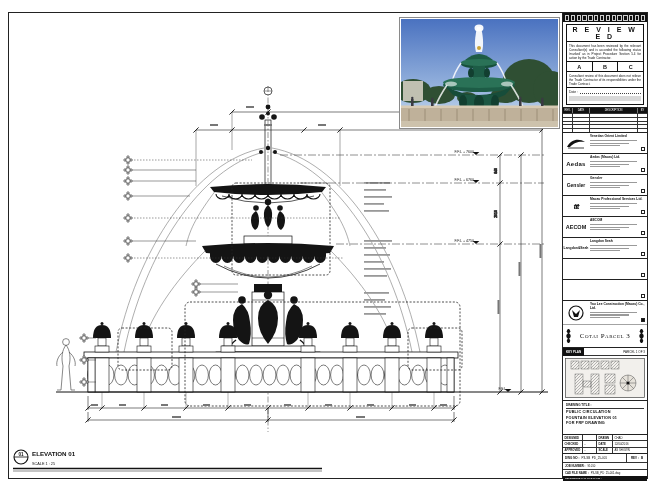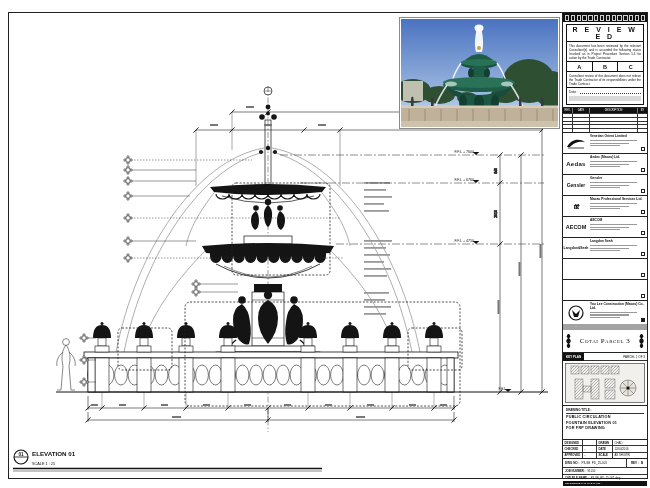--- a/index.html
+++ b/index.html
@@ -28,21 +28,21 @@
   .c1{width:9px;} .c2{width:16px;} .c3{flex:1;} .c4{width:9px;border-right:none!important;}
   .entry{height:21px;flex:0 0 auto;border-top:1px solid #222;display:flex;position:relative;box-sizing:border-box;}
   .entry .logo{width:26px;display:flex;align-items:center;justify-content:center;border-right:none;}
   .entry .einfo{flex:1;padding:2px 2px 0 1px;}
   .ename{font-size:3.3px;font-weight:bold;line-height:1.15;}
   .ebar{height:1.2px;background:#9a9a9a;margin-top:1.3px;}
   .ebar.b1{width:85%;} .ebar.b2{width:70%;} .ebar.b3{width:55%;}
   .chk{position:absolute;right:2px;bottom:2px;width:4px;height:4px;border:0.6px solid #222;box-sizing:border-box;}
   .chk.filled{background:#111;}
   .logo-text{font-weight:bold;}
-  .proj{height:22px;flex:0 0 auto;border-top:6px solid #a3a3a3;display:flex;align-items:center;justify-content:space-between;padding:0 2px;}
+  .proj{height:22px;flex:0 0 auto;border-top:1px solid #a3a3a3;display:flex;align-items:center;justify-content:space-between;padding:0 2px;}
   .proj-title{font-family:"Liberation Serif",serif;font-size:7px;letter-spacing:0.5px;font-variant:small-caps;text-align:center;flex:1;}
   .keyplan{height:52px;flex:0 0 auto;border-top:1px solid #222;display:flex;flex-direction:column;}
   .kp-head{height:8px;display:flex;font-size:3px;}
   .kp-head .kpl{background:#111;color:#fff;padding:0 3px;display:flex;align-items:center;font-weight:bold;}
   .kp-head .kpr{flex:1;display:flex;align-items:center;justify-content:flex-end;padding:0 2px;border-bottom:0.5px solid #333;}
   .kp-map{flex:1;display:flex;align-items:center;justify-content:center;}
   .dtitle{height:34px;flex:0 0 auto;border-top:1px solid #222;padding:1.5px 3px;box-sizing:border-box;}
   .dtitle .dlab{font-size:3px;font-weight:bold;border-bottom:0.5px solid #333;padding-bottom:1px;margin-bottom:1.5px;}
   .dtitle .dline1{font-size:3.8px;font-weight:bold;line-height:1.45;letter-spacing:0.2px;}
   .igrid{height:18px;flex:0 0 auto;border-top:1px solid #222;display:flex;flex-direction:column;}

